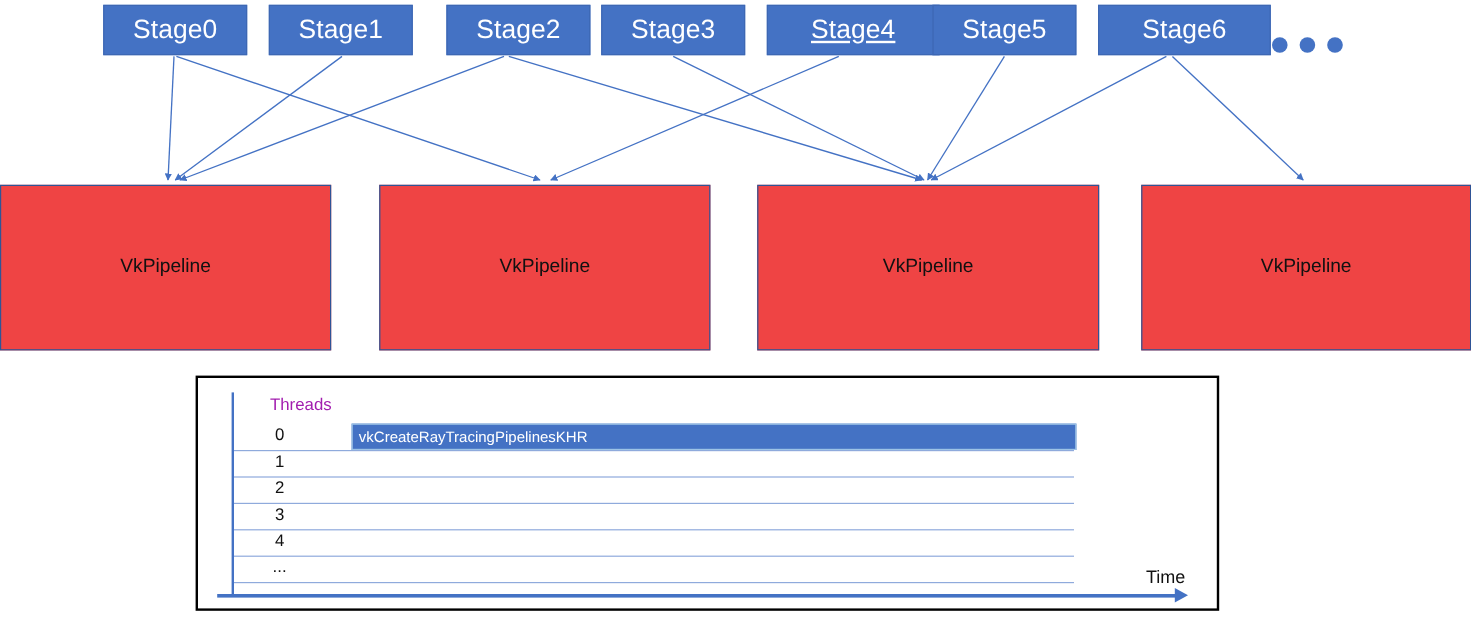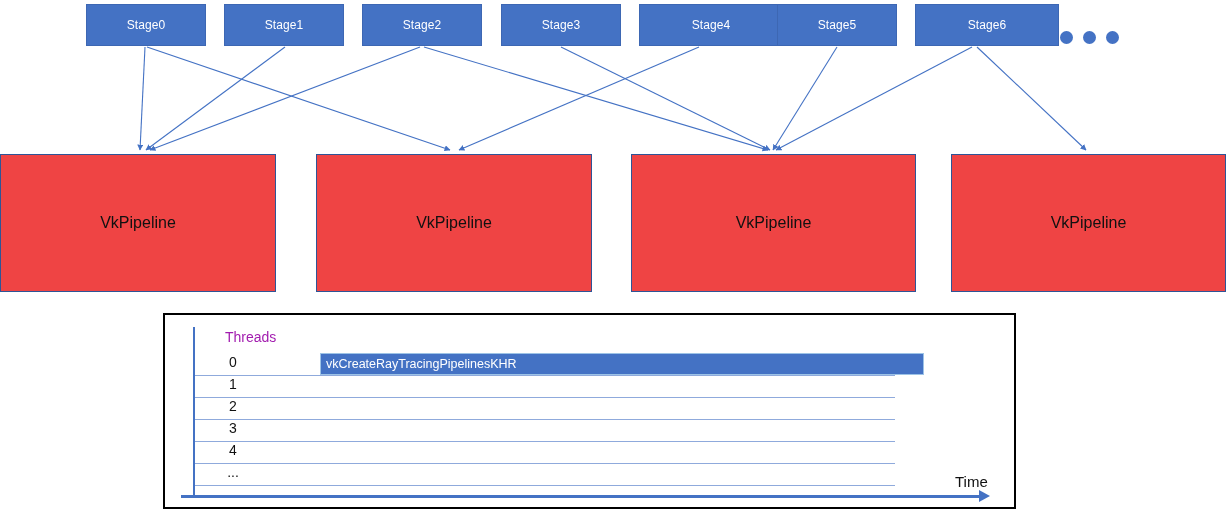--- a/index.html
+++ b/index.html
@@ -24,21 +24,21 @@
     position: absolute;
     top: 4px;
     height: 42px;
     background: #4472C4;
     border: 1px solid #3d67b3;
     box-sizing: border-box;
     display: flex;
     align-items: center;
     justify-content: center;
     color: #ffffff;
-    font-size: 12px;
+    font-size: 22px;
     letter-spacing: 0.1px;
   }
 
   
   .dots {
     position: absolute;
     top: 31px;
     left: 1060px;
     display: flex;
     gap: 10px;
@@ -147,21 +147,20 @@
     position: absolute;
     background: #4472C4;
     border: 1px solid #9DC3E6;
     box-sizing: border-box;
     color: #ffffff;
     font-size: 12.5px;
     display: flex;
     align-items: center;
     padding-left: 5px;
     white-space: nowrap;
-    margin-left: 27px;
   }
 </style>
 </head>
 <body>
 
 <div id="canvas">
 
   <svg id="arrows" viewBox="0 0 1226 518" width="1226" height="518">
     <defs>
       <marker id="ah" viewBox="0 0 10 10" refX="9" refY="5" markerWidth="5.5" markerHeight="5.5" orient="auto-start-reverse">
@@ -182,27 +181,27 @@
       </g>
   </svg>
 
   <div id="stages-layer">
       <div class="stage-box" style="left: 86px; width: 120px;">
         <span>Stage0</span>
       </div>
       <div class="stage-box" style="left: 224px; width: 120px;">
         <span>Stage1</span>
       </div>
-      <div class="stage-box" style="left: 362px; width: 120px;">
+      <div class="stage-box" style="left: 372px; width: 120px;">
         <span>Stage2</span>
       </div>
       <div class="stage-box" style="left: 501px; width: 120px;">
         <span>Stage3</span>
       </div>
-      <div class="stage-box" style="left: 639px; width: 144px;">
+      <div class="stage-box" style="left: 639px; width: 144px; text-decoration: underline;">
         <span>Stage4</span>
       </div>
       <div class="stage-box" style="left: 777px; width: 120px; text-align: center;">
         <span>Stage5</span>
       </div>
       <div class="stage-box" style="left: 915px; width: 144px;">
         <span>Stage6</span>
       </div>
     </div>
 

